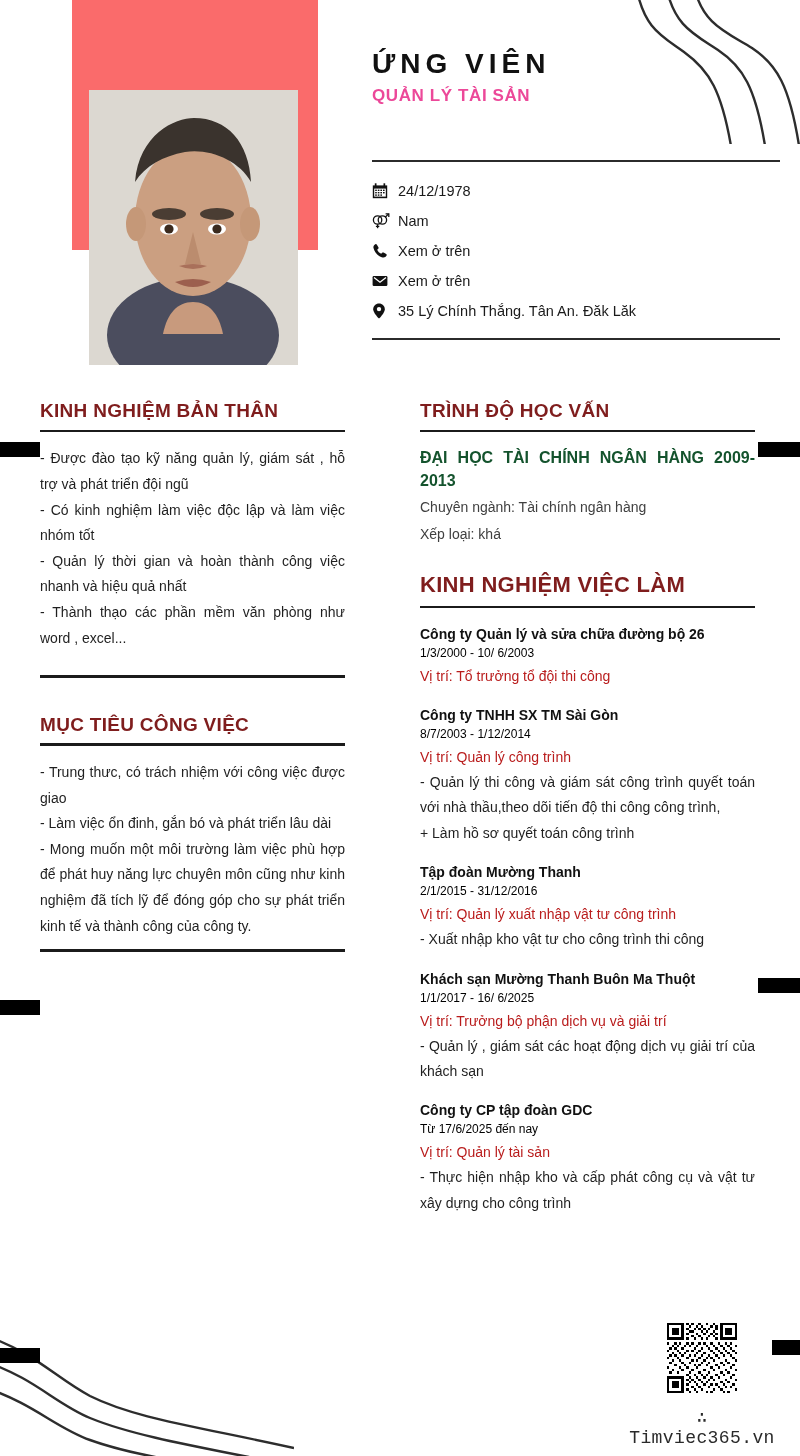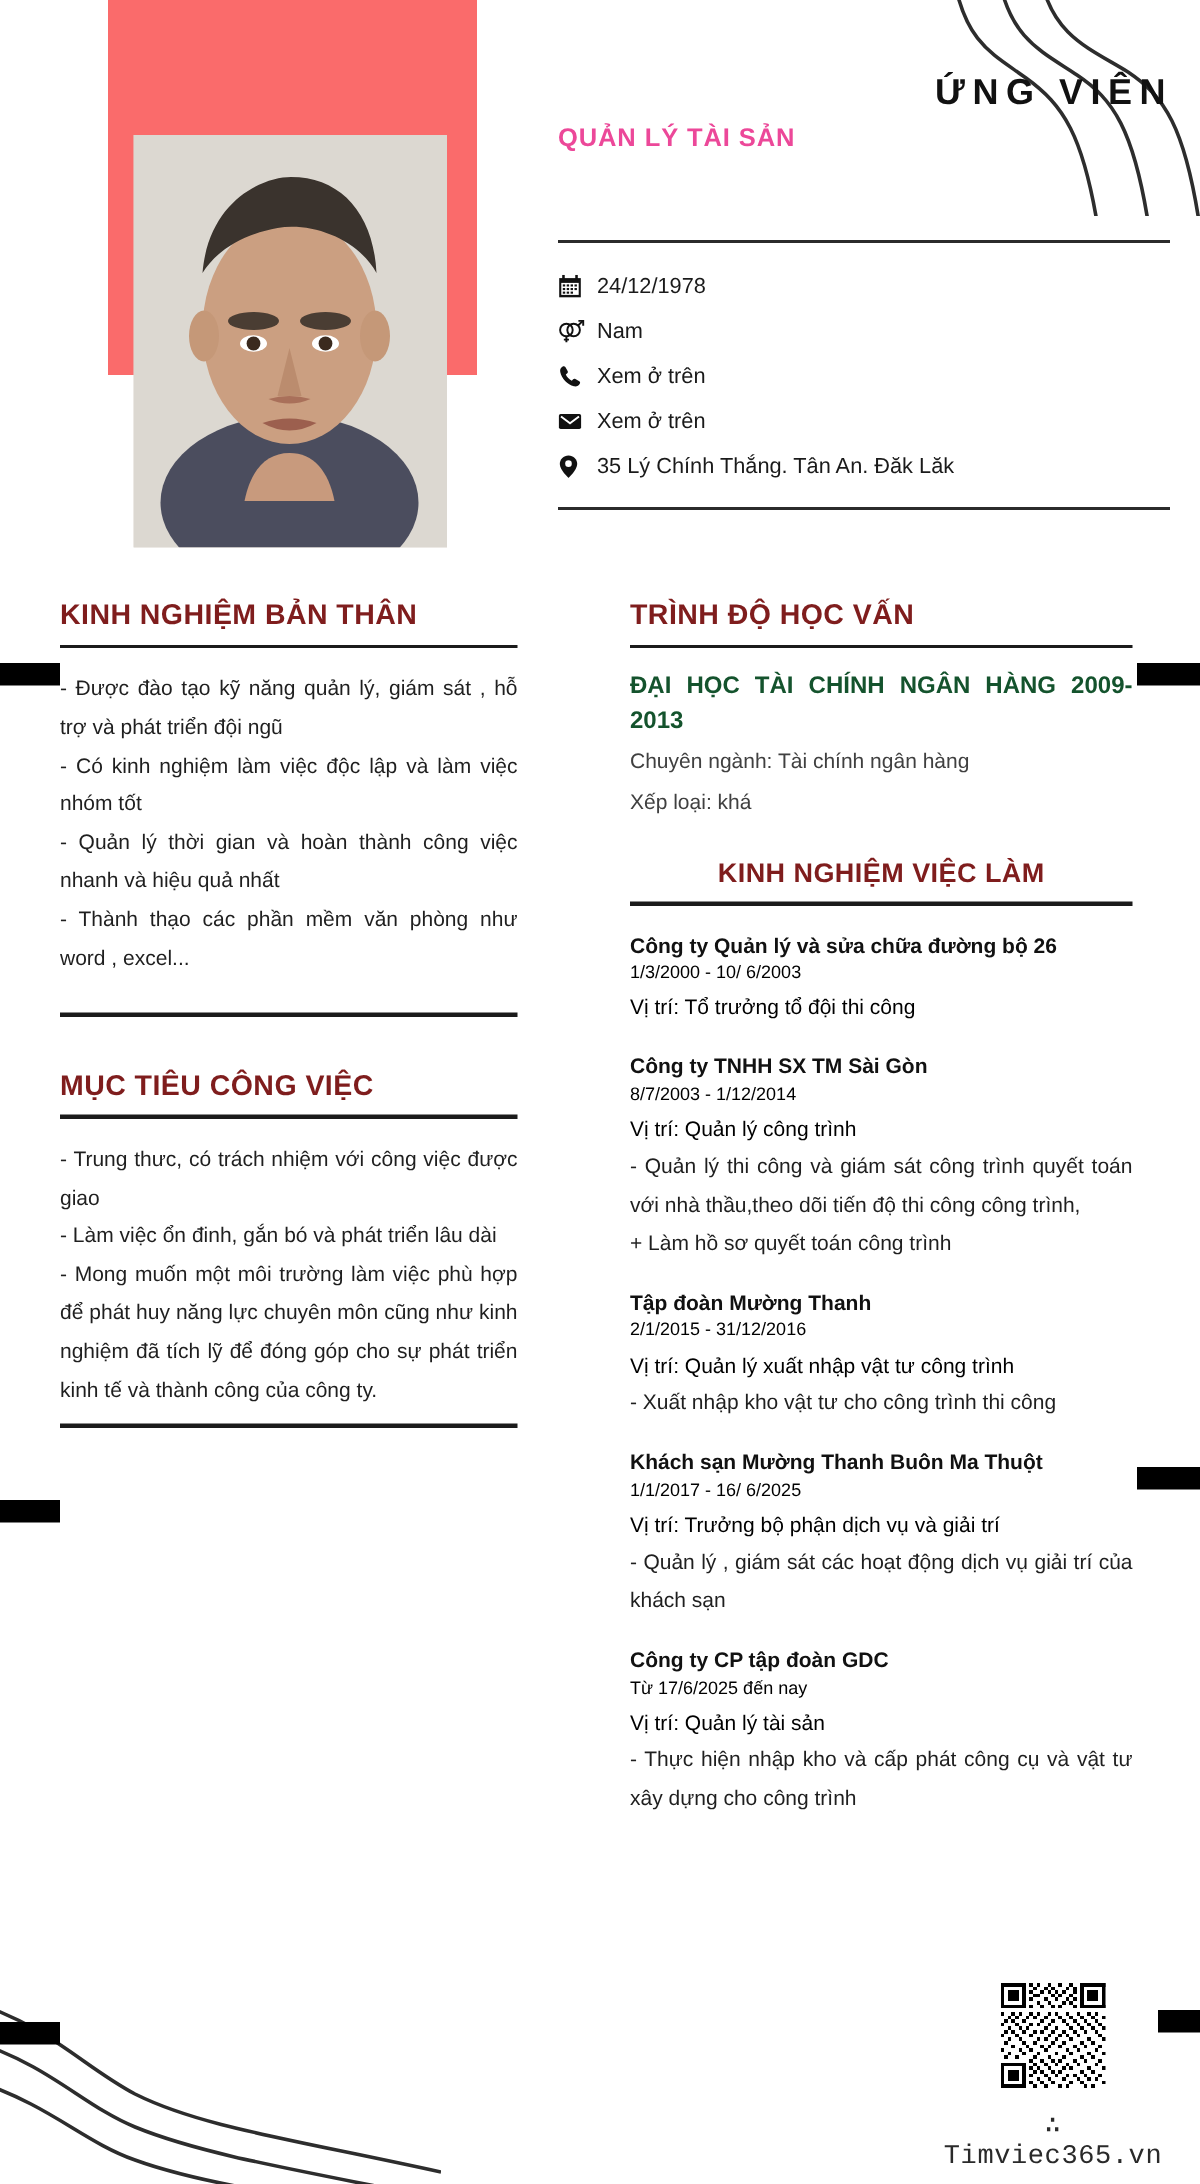--- a/index.html
+++ b/index.html
@@ -22,45 +22,45 @@
   .eb-r1 { right:0; top:442px;  width:42px; }
   .eb-r2 { right:0; top:978px;  width:42px; }
   .eb-r3 { right:0; top:1340px; width:28px; }
 
   
   .coral-block { position:absolute; left:72px; top:0; width:246px; height:250px; background:#fa6b6b; }
   .photo-frame { position:absolute; left:89px; top:90px; width:209px; height:275px; overflow:hidden; background:#ded9d2; }
   .photo-frame svg { display:block; width:100%; height:100%; }
 
   .header-txt { position:absolute; left:372px; top:48px; width:410px; }
-  .name { font-size:24px; font-weight:bold; letter-spacing:5px; color:#111; line-height:1.15;text-align:right; }
+  .name { font-size:28px; font-weight:bold; letter-spacing:5px; color:#111; line-height:1.15; }
   .role { margin-top:6px; font-size:17px; font-weight:bold; letter-spacing:0.6px; color:#ec4899; }
 
   .contact { position:absolute; left:372px; top:160px; width:408px; }
   .contact .rule { height:2px; background:#2b2b2b; }
   .contact .rows { padding:14px 0 12px; }
   .crow { display:flex; align-items:center; height:30px; font-size:14.5px; color:#1a1a1a; }
   .crow .ic { width:26px; display:flex; align-items:center; justify-content:flex-start; flex:0 0 26px; }
   .crow .ic svg { display:block; }
 
   
   .col-left  { position:absolute; left:40px;  top:400px; width:305px; }
   .col-right { position:absolute; left:420px; top:400px; width:335px; }
 
   .sec-title { font-size:19px; font-weight:bold; color:#7f1d1d; letter-spacing:0.3px; line-height:1.2; }
-  .sec-title.sm { font-size:18px;text-align:center; }
+  .sec-title.sm { font-size:22px; }
   .underline { height:2.5px; background:#1b1b1b; margin-top:7px; }
 
   .body-list { margin-top:14px; }
   .body-list p { font-size:14px; line-height:1.83; color:#1f1f1f; text-align:justify; }
 
   .entry { margin-top:17px; }
   .entry .org  { font-size:14px; font-weight:bold; color:#111; line-height:1.42; }
   .entry .date { font-size:12px; font-weight:normal; color:#000000; line-height:1.42; }
-  .entry .pos  { font-size:14px; color:#000000; line-height:1.78; margin-top:2px; }
+  .entry .pos  { font-size:14px; color:#b91c1c; line-height:1.78; margin-top:2px; }
   .entry .dut  { font-size:14px; color:#1f1f1f; line-height:1.82; text-align:justify; }
 
   .edu { margin-top:14px; }
   .edu .deg  { font-size:16px; font-weight:bold; color:#14532d; line-height:1.45; text-align:justify; }
   .edu .meta { font-size:14px; color:#404040; line-height:1.78; margin-top:2px; }
 
   .spacer-line { height:2.5px; background:#1b1b1b; margin-top:24px; }
 
   
   .footer { position:absolute; right:18px; bottom:8px; width:160px; text-align:center; }

